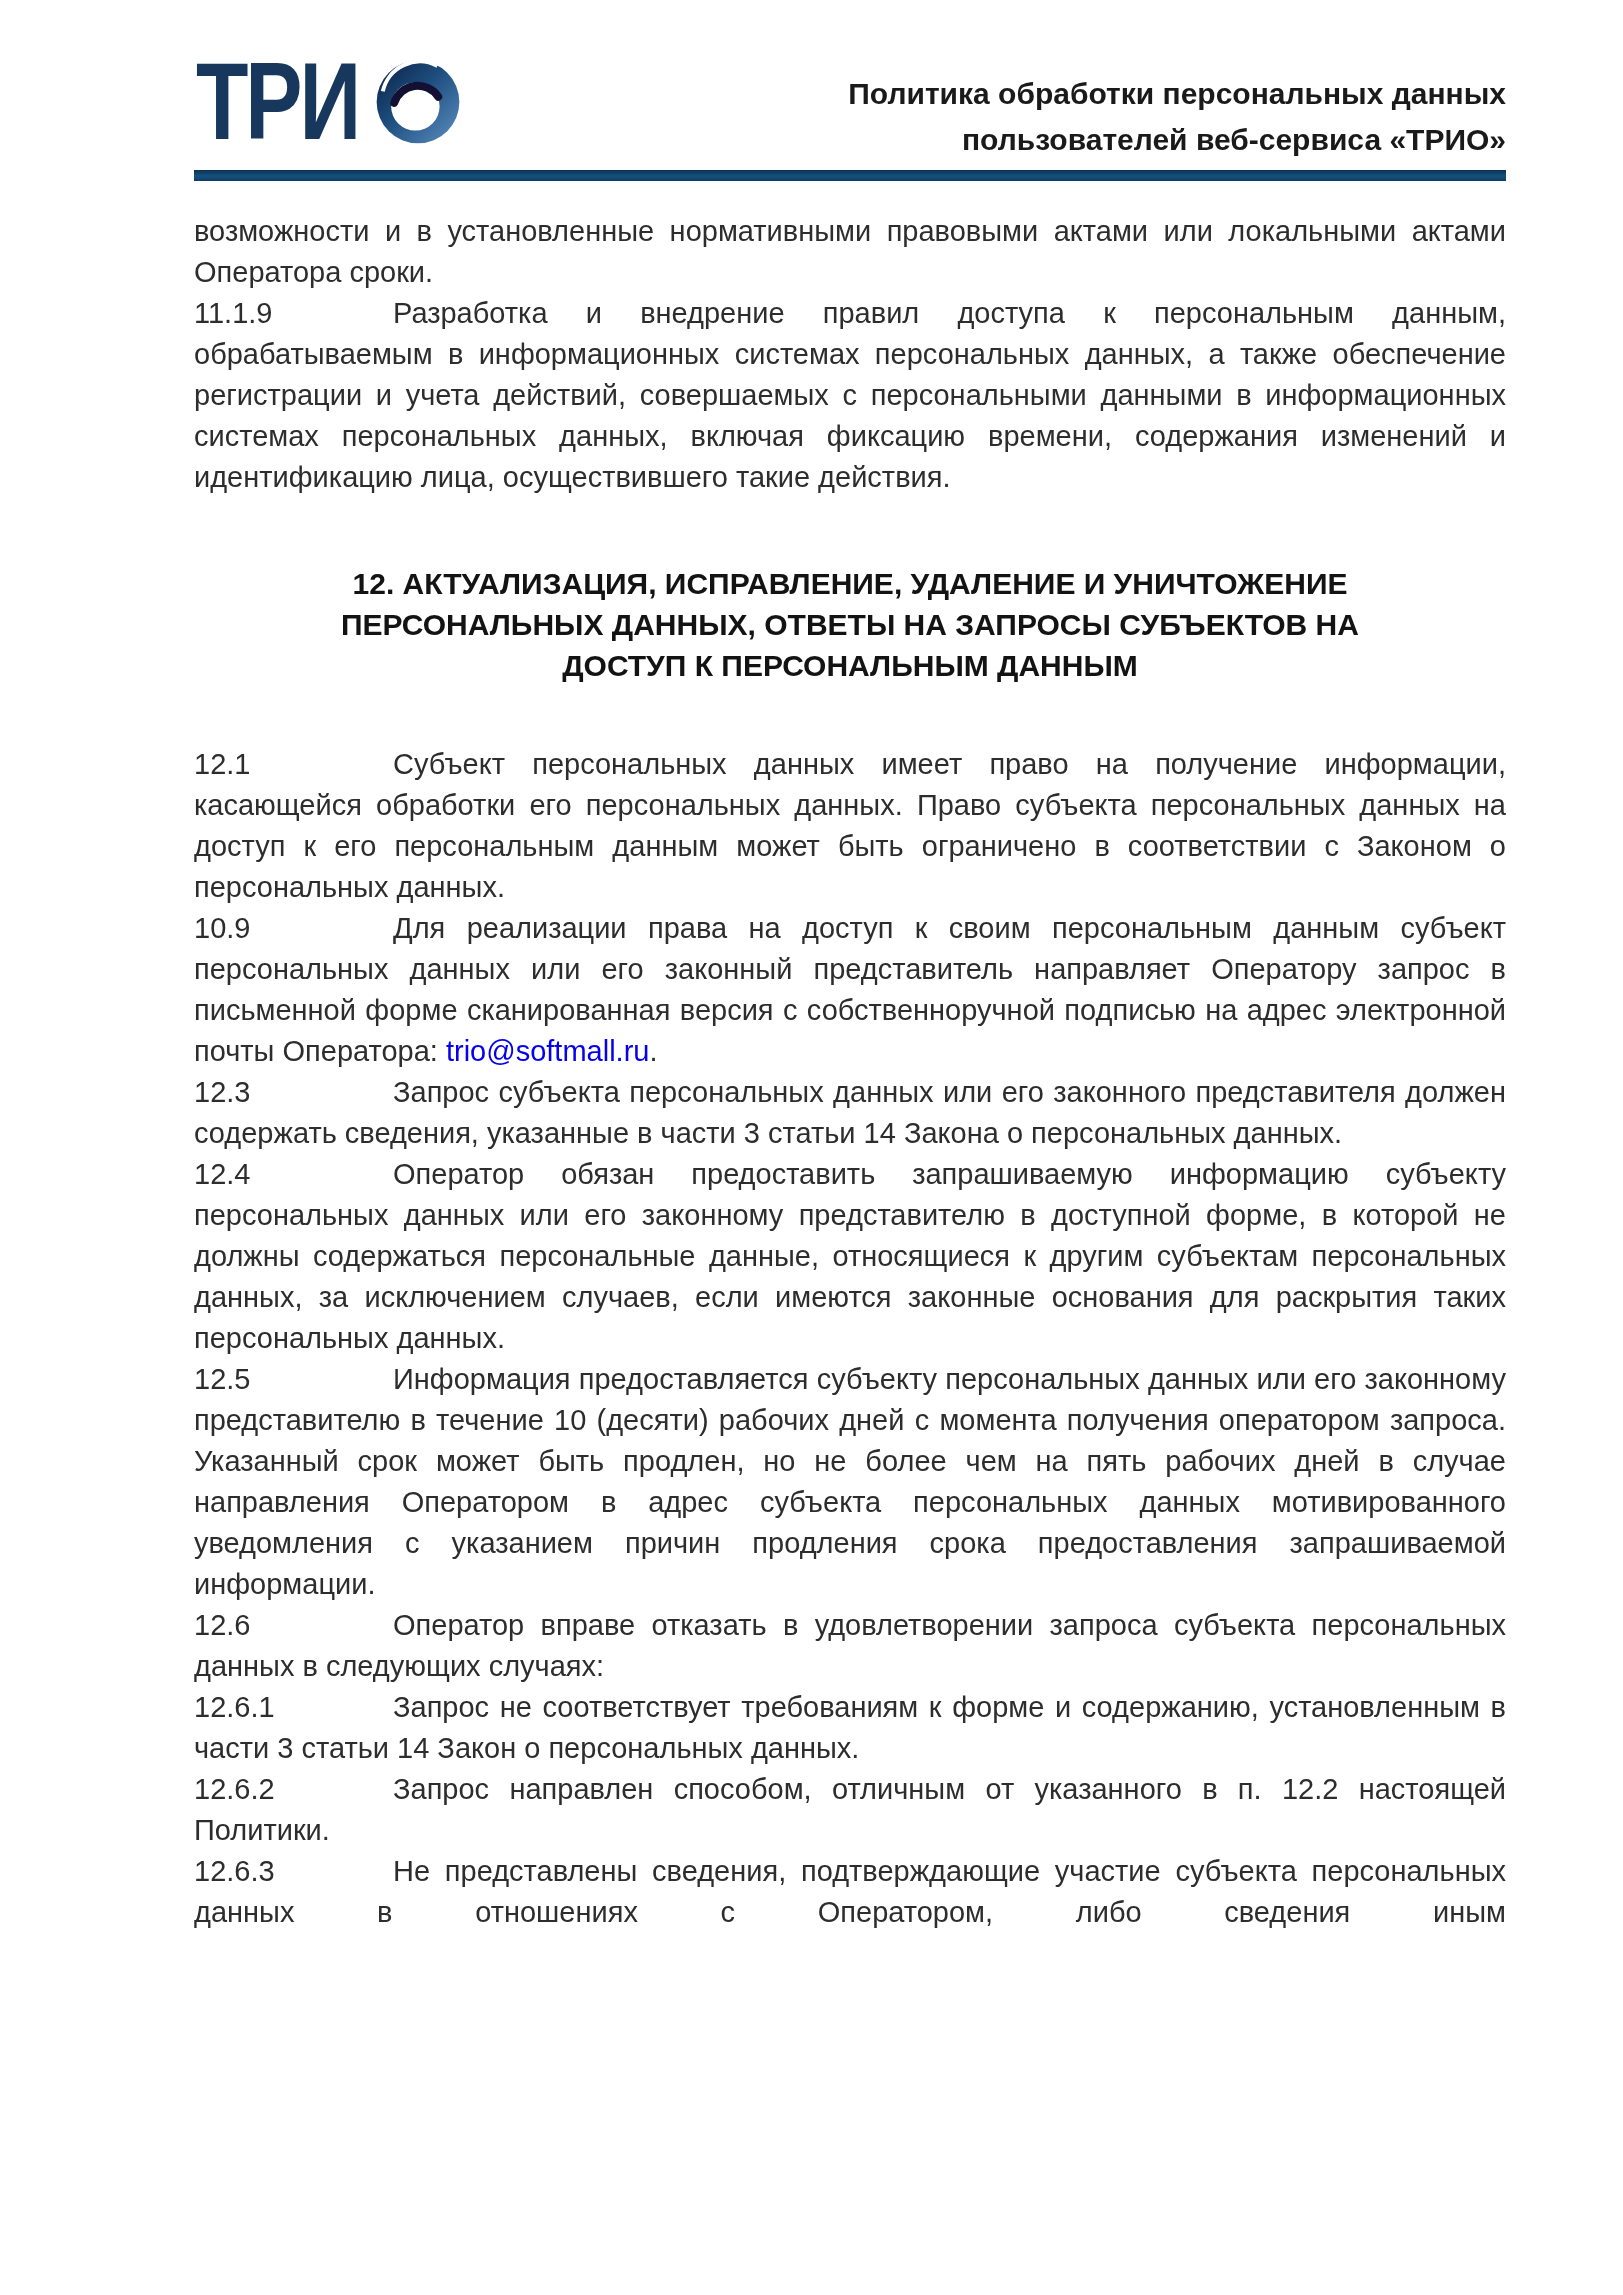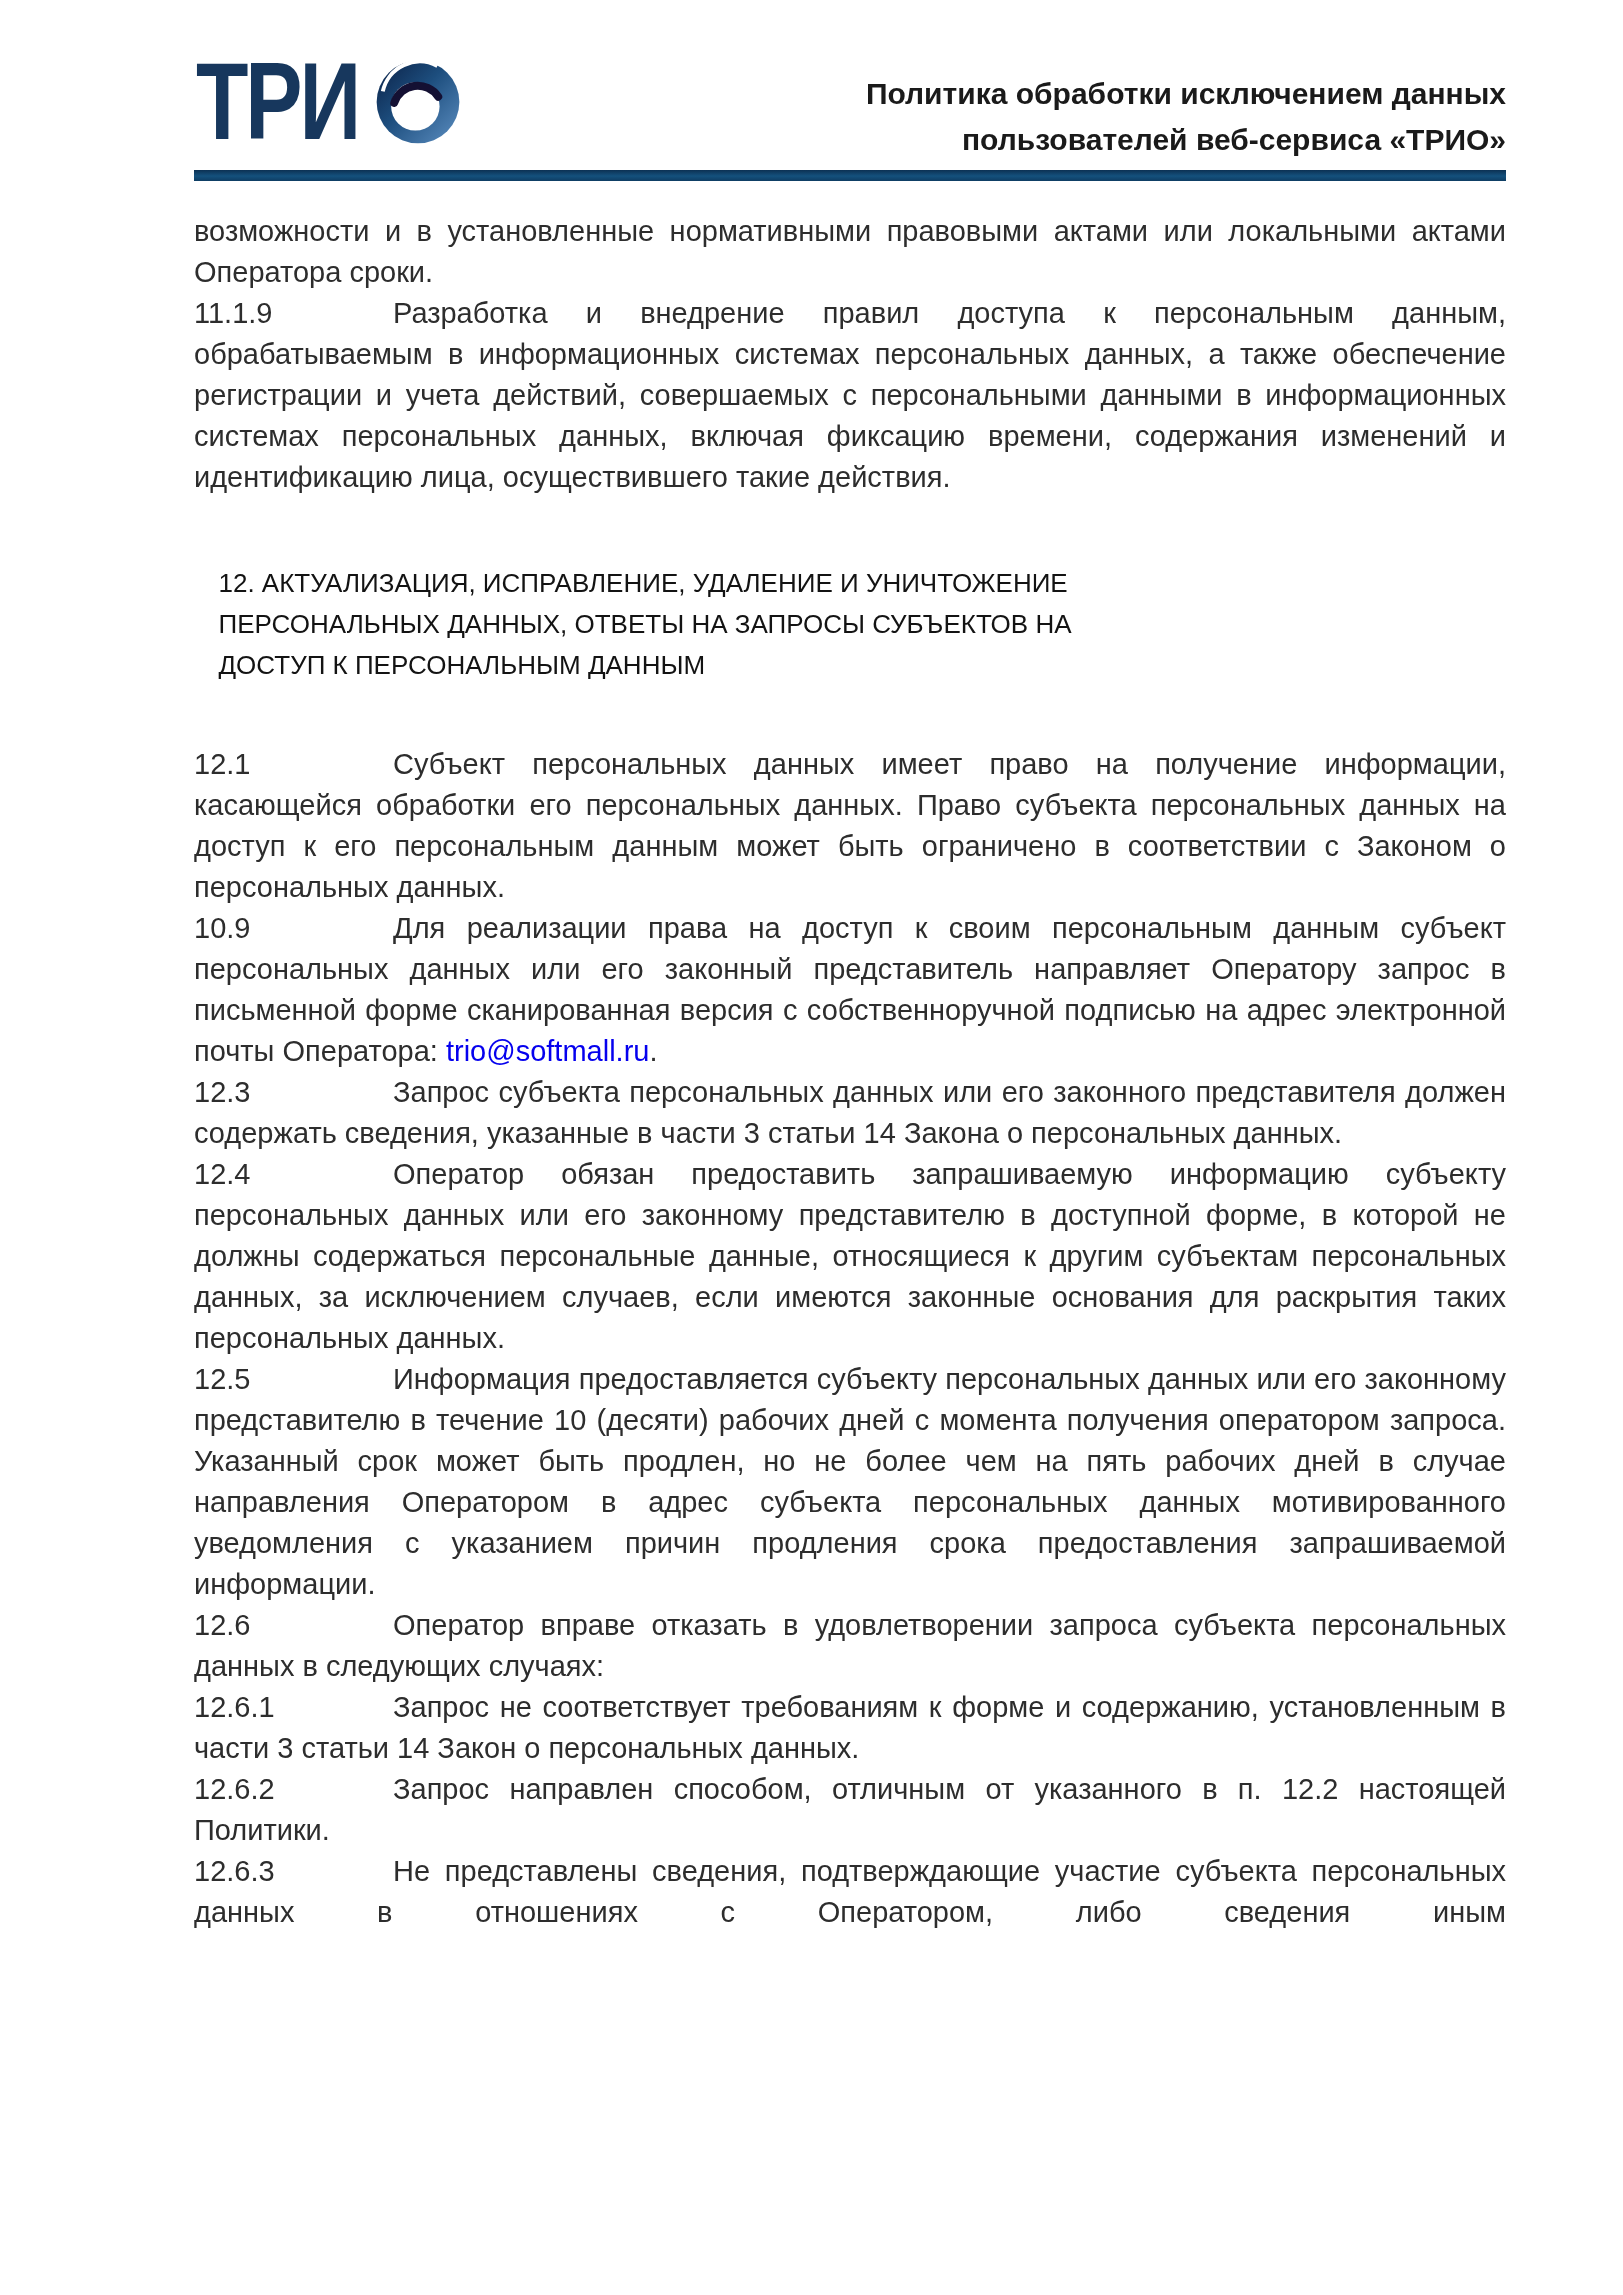--- a/index.html
+++ b/index.html
@@ -64,24 +64,24 @@
     width: 1312px;
     font-size: 29px;
     line-height: 41px;
   }
   .content p { margin: 0; text-align: justify; }
   .content p.justify-last { text-align-last: justify; }
   .num { display: inline-block; width: 199px; }
   .section-heading {
     margin: 65px auto 58px auto;
     max-width: 1263px;
-    font-size: 26px;
+    font-size: 30px;
     line-height: 41px;
-    font-weight: 400;
-    text-align: left;
+    font-weight: 700;
+    text-align: center;
     color: #131313;
   }
   .section-heading span { display: block; }
   a.email, .email {
     color: #0500ee;
     cursor: pointer;
   }
   
   .footer {
     position: absolute;
@@ -110,21 +110,21 @@
         </linearGradient>
       </defs>
       <circle cx="50" cy="50" r="47" fill="url(#ringGrad)"></circle>
       <path d="M 10 38 A 43 43 0 0 1 72 9" stroke="#ffffff" stroke-width="4.5" fill="none"></path>
       <circle cx="47" cy="55" r="27.5" fill="#ffffff"></circle>
       <path d="M 23 51 A 28 28 0 0 1 73 44" stroke="#141033" stroke-width="9" fill="none" stroke-linecap="round"></path>
     </svg>
   </div>
 
   <div class="header-title">
-    <span>Политика обработки исключением данных</span>
+    <span>Политика обработки персональных данных</span>
     <span>пользователей веб-сервиса «ТРИО»</span>
   </div>
 
   <div class="rule"></div>
 
   <div class="content">
 
     <p><span>возможности и в установленные нормативными правовыми актами или локальными актами Оператора сроки.</span></p>
 
     <p><span class="num">11.1.9</span><span>Разработка и внедрение правил доступа к персональным данным, обрабатываемым в информационных системах персональных данных, а также обеспечение регистрации и учета действий, совершаемых с персональными данными в информационных системах персональных данных, включая фиксацию времени, содержания изменений и идентификацию лица, осуществившего такие действия.</span></p>

